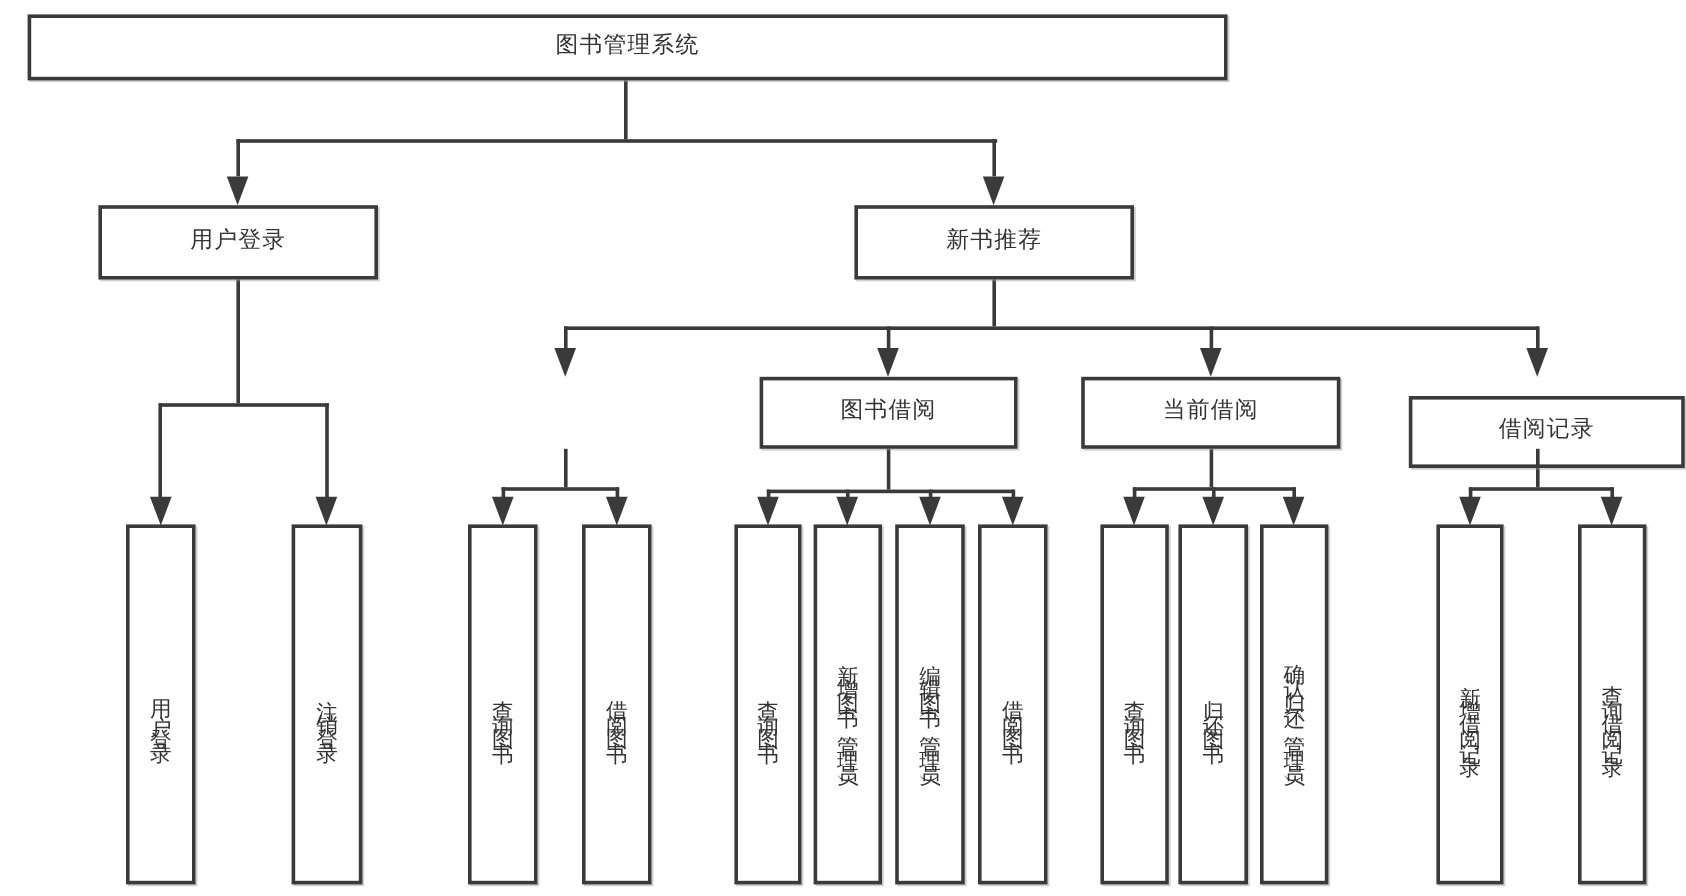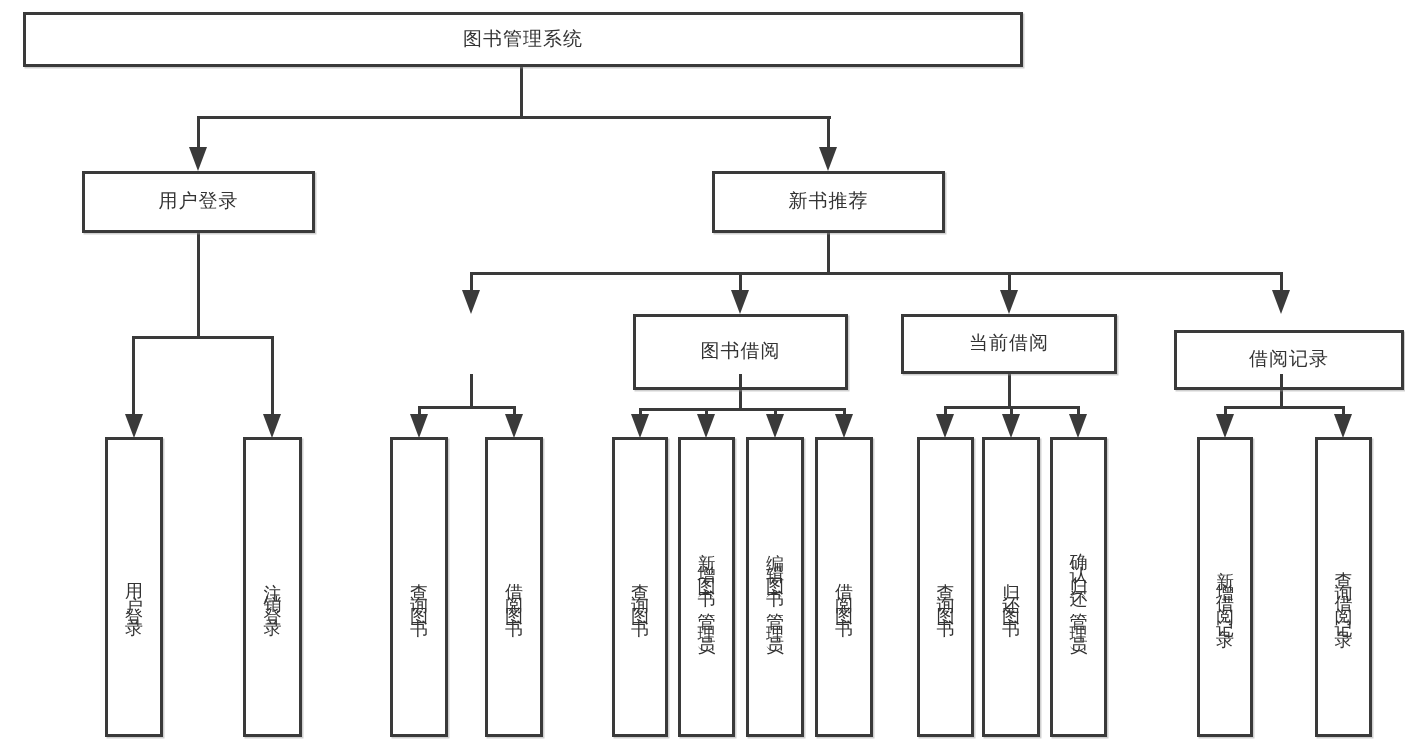--- a/index.html
+++ b/index.html
@@ -90,21 +90,21 @@
     <span class="hlabel">图书管理系统</span>
   </div>
 
   <div class="node" style="left:82px;top:171px;width:233px;height:62px;">
     <span class="hlabel">用户登录</span>
   </div>
   <div class="node" style="left:712px;top:171px;width:233px;height:62px;">
     <span class="hlabel">新书推荐</span>
   </div>
 
-  <div class="node" style="left:633px;top:314px;width:215px;height:76px;">
+  <div class="node" style="left:633px;top:314px;width:215px;height:60px;">
     <span class="hlabel">图书借阅</span>
   </div>
   <div class="node" style="left:901px;top:314px;width:216px;height:60px;font-family:Liberation Serif, serif;">
     <span class="hlabel">当前借阅</span>
   </div>
   <div class="node" style="left:1174px;top:314px;width:230px;height:60px;margin-top:16px;">
     <span class="hlabel">借阅记录</span>
   </div>
 
   <div class="node leaf" style="left:105px;top:437px;width:58px;height:300px;">

